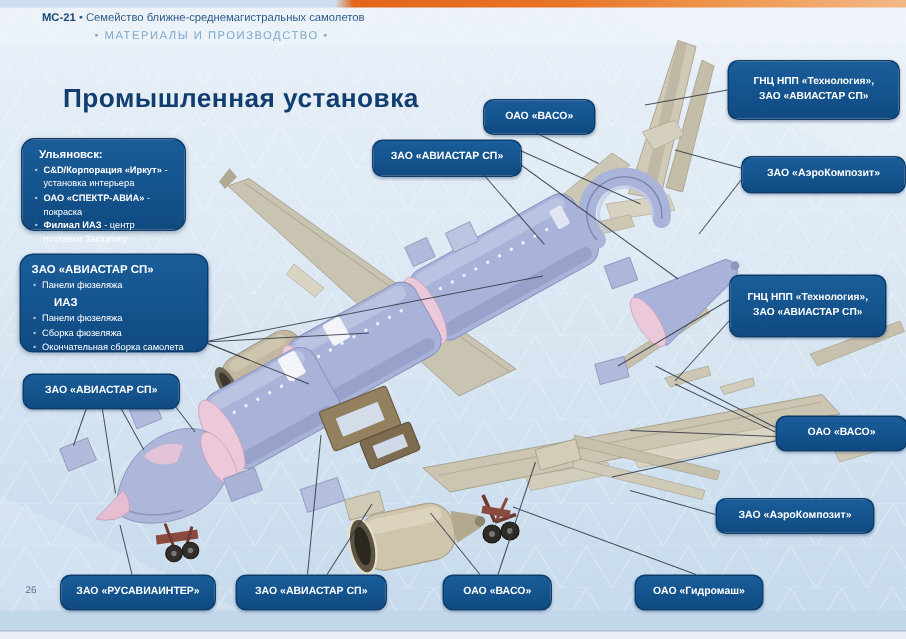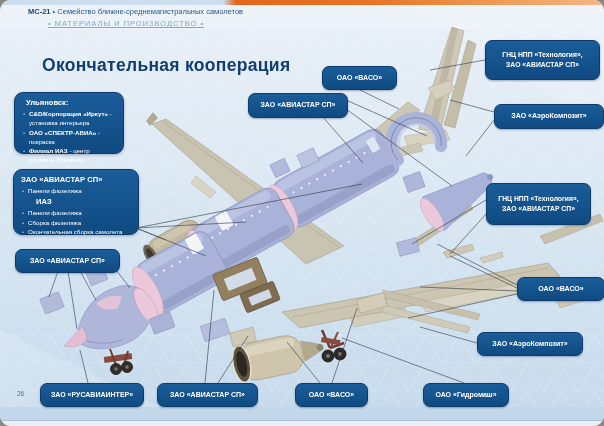--- a/index.html
+++ b/index.html
@@ -1,29 +1,28 @@
 <!DOCTYPE html>
 <html><head>
 <meta charset="utf-8">
 <style>
   html,body{margin:0;padding:0;background:#888;}
   .slide{
     position:relative;width:604px;height:426px;overflow:hidden;
     font-family:"Liberation Sans",sans-serif;
     background:linear-gradient(180deg,#e9f0f8 0%,#dfeaf4 35%,#cfe0ef 75%,#c6daec 100%);
-    border-radius:11px;
   }
   .abs{position:absolute;}
   .topstrip{
     left:0;top:0;width:604px;height:5px;
     background:linear-gradient(90deg,#ccdded 0%,#ccdded 37%,#e2661c 39%,#e87426 62%,#ef9a54 82%,#f3b887 100%);
   }
   .hdr1{left:28px;top:7px;font-size:7.5px;color:#2b5a8a;white-space:nowrap;}
   .hdr1 b{color:#1b4877;}
-  .hdr2{left:48px;top:19px;font-size:7.5px;color:#7fa9cd;letter-spacing:1px;white-space:nowrap;text-decoration:underline;}
+  .hdr2{left:63px;top:19px;font-size:7.5px;color:#7fa9cd;letter-spacing:1px;white-space:nowrap;}
   .title{left:42px;top:55px;font-size:17.5px;font-weight:bold;color:#123e6f;letter-spacing:.3px;white-space:nowrap;}
   .pagenum{left:17px;top:390px;font-size:6.5px;color:#4a7095;}
   .footband{left:0;top:407px;width:604px;height:13px;background:#c2d7ea;}
   .footedge{left:0;top:420px;width:604px;height:6px;background:#e9eff5;border-top:1px solid #aebfd0;box-sizing:border-box;}
 
   .lbl{
     position:absolute;display:flex;flex-direction:column;justify-content:center;align-items:center;
     background:linear-gradient(180deg,#1a5d99 0%,#14538d 55%,#104a81 100%);
     border:1px solid #0d3c6a;border-radius:7px;
     color:#fff;font-weight:bold;font-size:7px;text-align:center;line-height:1.45;
@@ -54,21 +53,21 @@
     </defs>
     <rect x="0" y="0" width="604" height="426" fill="url(#mesh)"></rect>
     <polygon points="0,426 0,330 200,426" fill="#ffffff" opacity="0.16"></polygon>
     <polygon points="604,0 604,130 400,0" fill="#ffffff" opacity="0.14"></polygon>
     <rect x="0" y="0" width="604" height="30" fill="#ffffff" opacity="0.18"></rect>
   </svg>
 
   <div class="abs topstrip"></div>
   <div class="abs hdr1"><b>МС-21</b><span> • Семейство ближне-среднемагистральных самолетов</span></div>
   <div class="abs hdr2">• МАТЕРИАЛЫ И ПРОИЗВОДСТВО •</div>
-  <div class="abs title">Окончательная кооперация</div>
+  <div class="abs title">Промышленная установка</div>
   <div class="abs footband"></div>
   <div class="abs footedge"></div>
   <div class="abs pagenum">26</div>
 
   <svg class="abs" style="left:0;top:0;z-index:2;" width="604" height="426" viewBox="0 0 604 426">
 
     <g>
       <polygon points="452,27 464,31 440,133 419,129" fill="#cfc9b6" stroke="#a8a290" stroke-width="0.6"></polygon>
       <polygon points="452,27 458,29 436,131 428,130" fill="#b8b19c" opacity="0.7"></polygon>
       <polygon points="468,40 476,44 455,128 444,125" fill="#c4bda8" stroke="#a09a85" stroke-width="0.5"></polygon>

